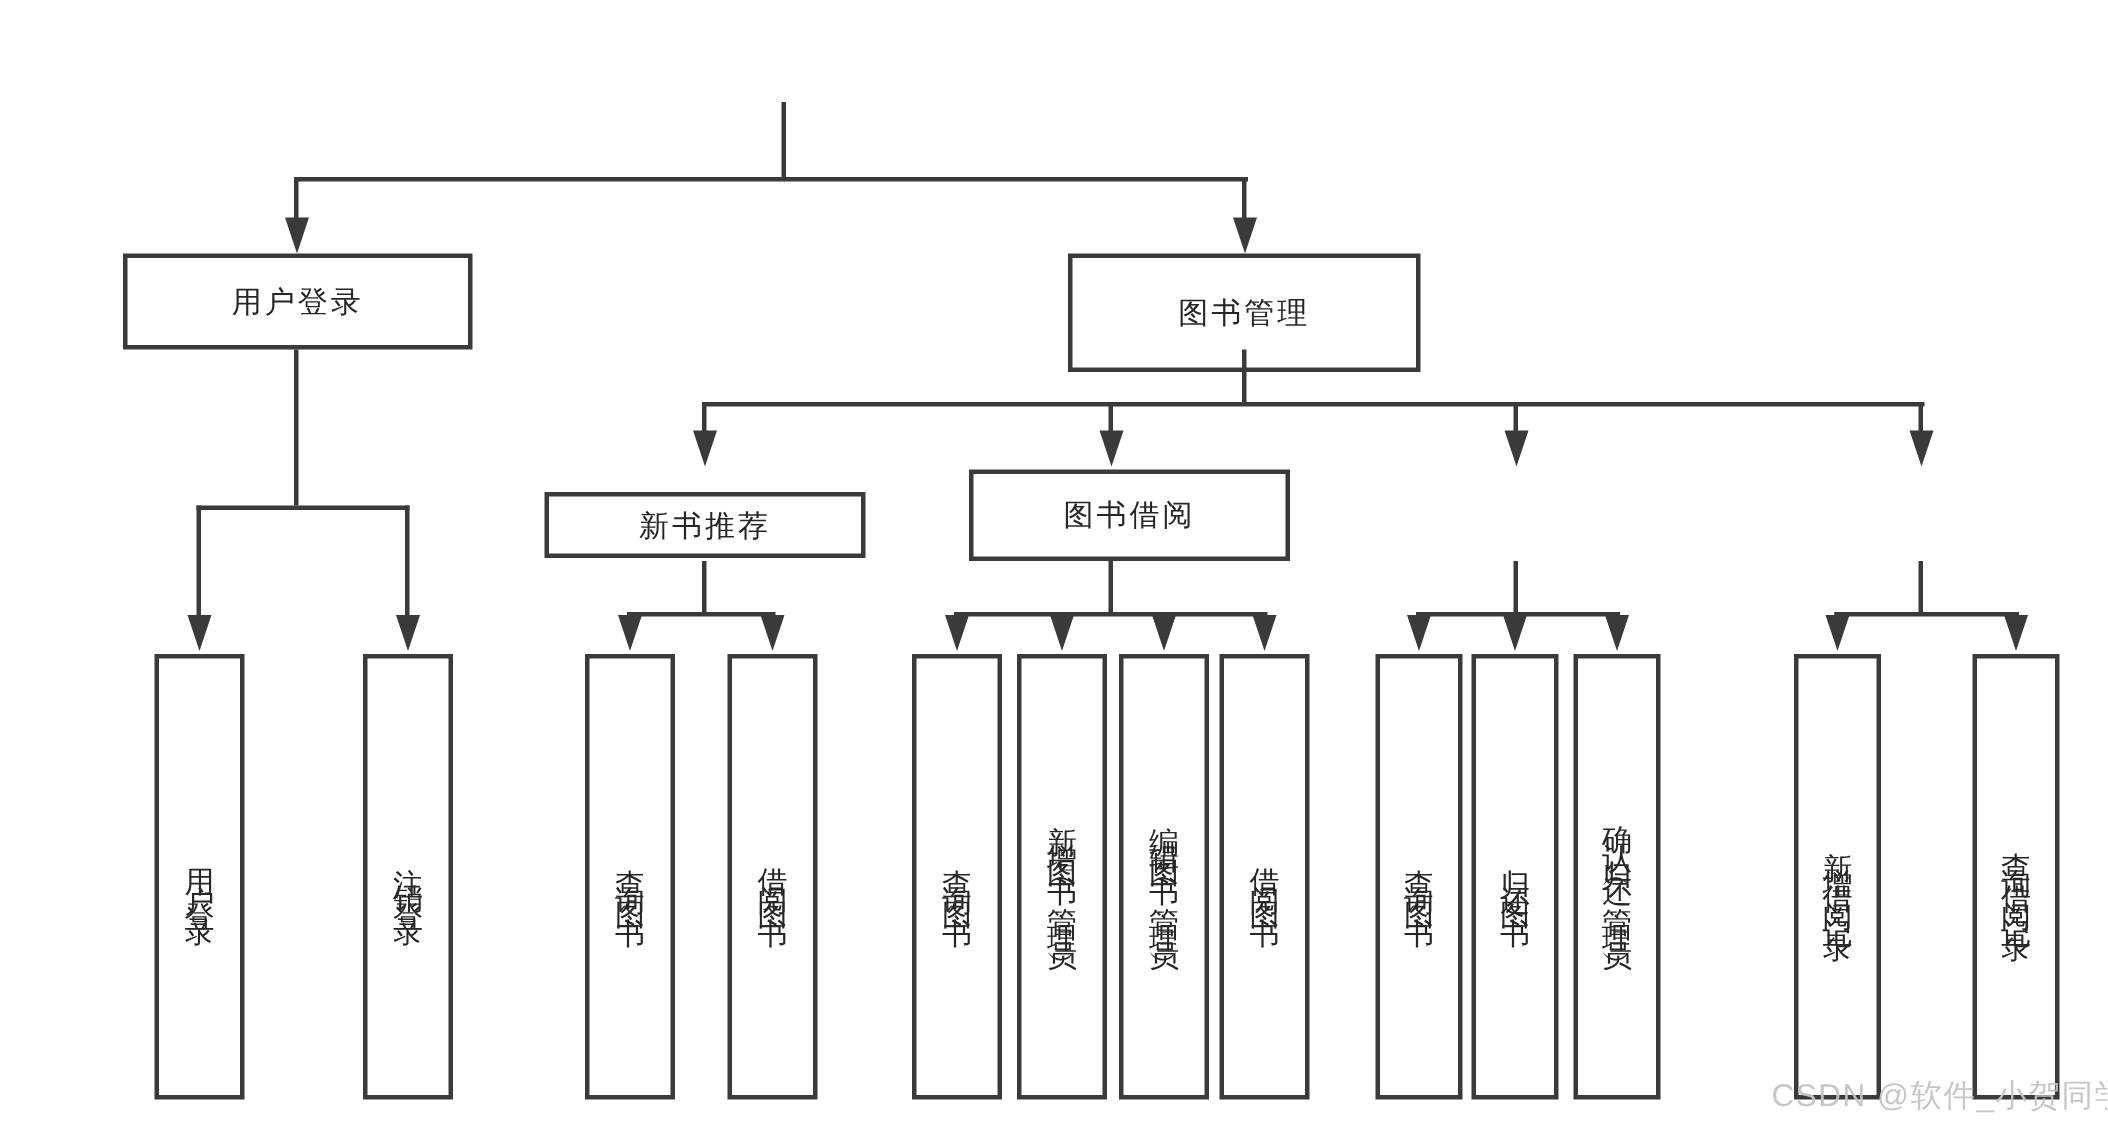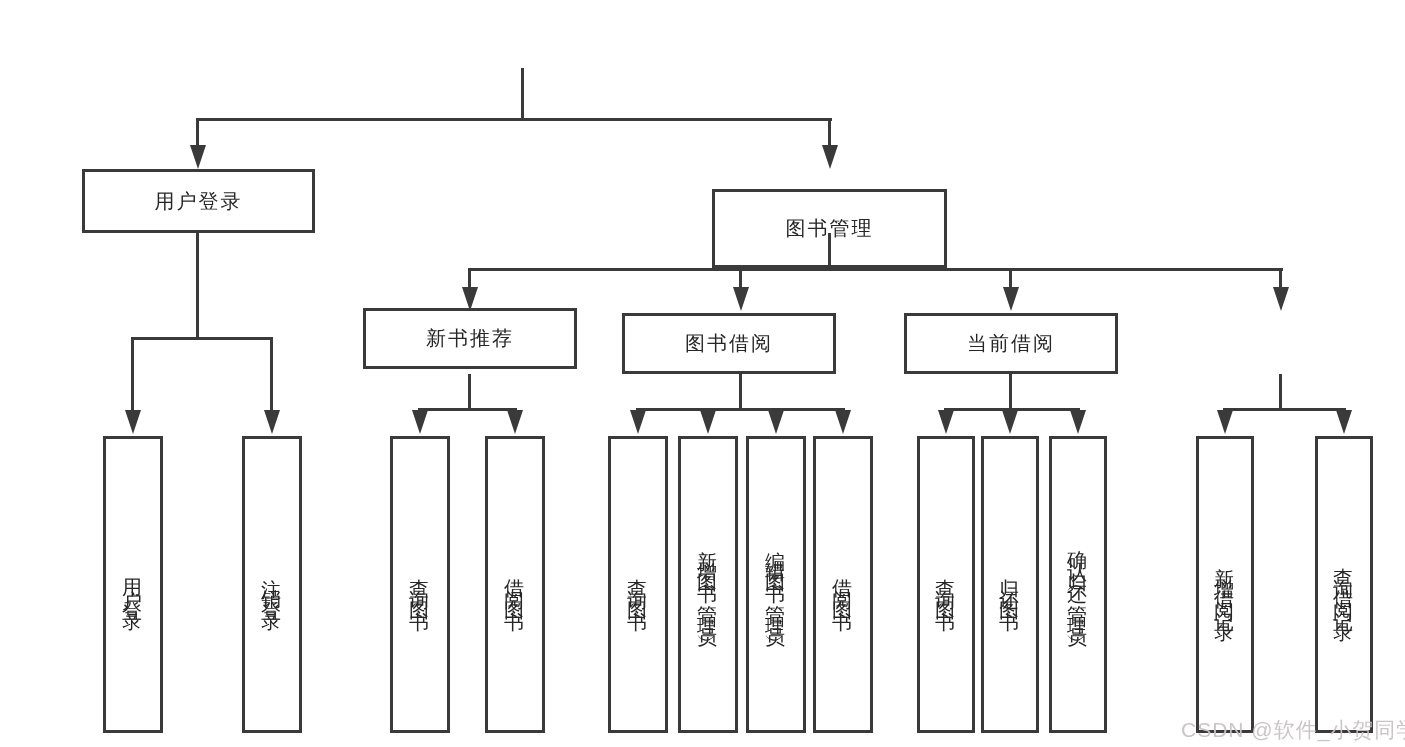--- a/index.html
+++ b/index.html
@@ -66,43 +66,42 @@
 
 
   <div class="vl" style="left:521px; top:68px; height:50px;"></div>
   <div class="hl" style="left:196px; top:118px; width:636px;"></div>
   <div class="vl" style="left:196px; top:118px; height:32px;"></div>
   <div class="ah" style="left:190px; top:145px;"></div>
   <div class="vl" style="left:828px; top:118px; height:32px;"></div>
   <div class="ah" style="left:822px; top:145px;"></div>
 
   <div class="node" style="left:82px; top:169px; width:233px; height:64px;">用户登录</div>
-  <div class="node" style="left:712px; top:169px; width:235px; height:79px;margin-top:20px;">图书管理</div>
+  <div class="node" style="left:712px; top:169px; width:235px; height:79px;">图书管理</div>
 
   <div class="vl" style="left:196px; top:233px; height:104px;"></div>
   <div class="hl" style="left:131px; top:337px; width:142px;"></div>
   <div class="vl" style="left:131px; top:337px; height:77px;"></div>
   <div class="ah" style="left:125px; top:410px;"></div>
   <div class="vl" style="left:270px; top:337px; height:77px;"></div>
   <div class="ah" style="left:264px; top:410px;"></div>
 
   <div class="vl" style="left:828px; top:233px; height:35px;"></div>
   <div class="hl" style="left:468px; top:268px; width:815px;"></div>
   <div class="vl" style="left:468px; top:268px; height:23px;"></div>
   <div class="ah" style="left:462px; top:287px;"></div>
   <div class="vl" style="left:739px; top:268px; height:23px;"></div>
   <div class="ah" style="left:733px; top:287px;"></div>
   <div class="vl" style="left:1009px; top:268px; height:23px;"></div>
   <div class="ah" style="left:1003px; top:287px;"></div>
   <div class="vl" style="left:1279px; top:268px; height:23px;"></div>
   <div class="ah" style="left:1273px; top:287px;"></div>
 
-  <div class="node" style="left:363px; top:308px; width:214px; height:61px;">新书推荐</div>
-  <div class="node" style="left:622px; top:313px; width:214px; height:61px;">图书借阅</div>
-  <div class="node" style="left:904px; top:313px; width:214px; height:61px;">当前借阅</div>
+  <div class="node" style="left:363px; top:328px; width:214px; height:44px;">新书推荐</div>
+  <div class="node" style="left:646px; top:313px; width:214px; height:61px;">图书借阅</div>
 
   <div class="vl" style="left:468px; top:374px; height:34px;"></div>
   <div class="hl" style="left:418px; top:408px; width:99px;"></div>
   <div class="vl" style="left:418px; top:408px; height:6px;"></div>
   <div class="ah" style="left:412px; top:410px;"></div>
   <div class="vl" style="left:513px; top:408px; height:6px;"></div>
   <div class="ah" style="left:507px; top:410px;"></div>
 
   <div class="vl" style="left:739px; top:374px; height:34px;"></div>
   <div class="hl" style="left:636px; top:408px; width:209px;"></div>

